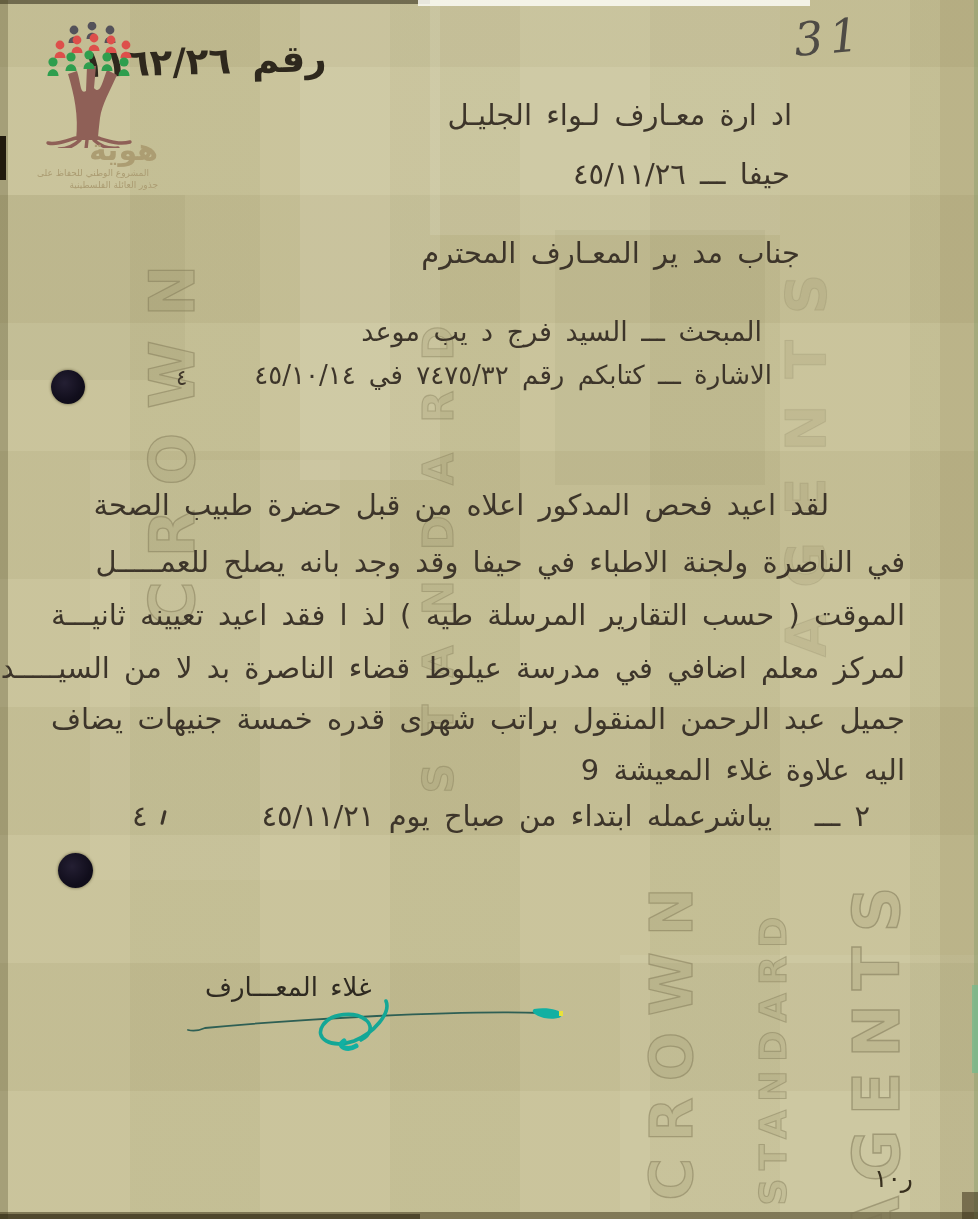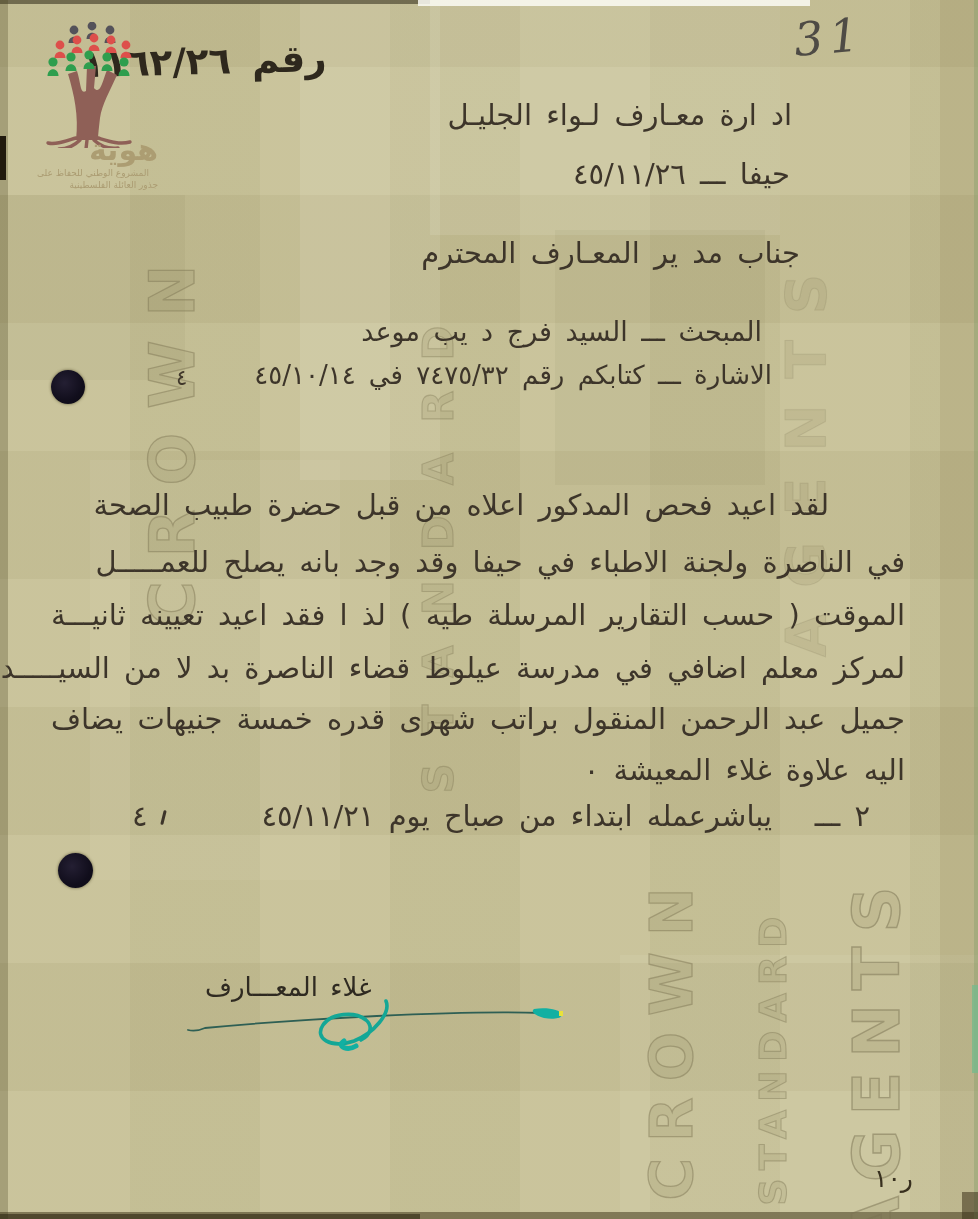--- a/index.html
+++ b/index.html
@@ -144,21 +144,21 @@
   <div class="abs ar hand" style="right:178px;top:236px;font-size:29px;">جناب مد ير المعـارف المحترم</div>
 
   <div class="abs ar hand" style="right:216px;top:316px;font-size:27px;">المبحث ـــ السيد فرج د يب موعد</div>
   <div class="abs ar hand" style="right:206px;top:360px;font-size:26px;">الاشارة ـــ كتابكم رقم ٧٤٧٥/٣٢ في ٤٥/١٠/١٤</div>
 
   <div class="abs ar hand" style="right:149px;top:488px;font-size:29px;">لقد اعيد فحص المدكور اعلاه من قبل حضرة طبيب الصحة</div>
   <div class="abs ar hand" style="right:73px;top:545px;font-size:29px;">في الناصرة ولجنة الاطباء في حيفا وقد وجد بانه يصلح للعمـــــل</div>
   <div class="abs ar hand" style="right:73px;top:598px;font-size:29px;">الموقت ( حسب التقارير المرسلة طيه ) لذ ا فقد اعيد تعيينه ثانيـــة</div>
   <div class="abs ar hand" style="right:73px;top:651px;font-size:29px;">لمركز معلم اضافي في مدرسة عيلوط قضاء الناصرة بد لا من السيـــــد</div>
   <div class="abs ar hand" style="right:73px;top:702px;font-size:29px;">جميل عبد الرحمن المنقول براتب شهرى قدره خمسة جنيهات يضاف</div>
-  <div class="abs ar hand" style="right:73px;top:753px;font-size:29px;">اليه علاوة غلاء المعيشة ٠</div>
+  <div class="abs ar hand" style="right:73px;top:753px;font-size:29px;">اليه علاوة غلاء المعيشة 9</div>
   <div class="abs ar hand" style="right:108px;top:799px;font-size:29px;">٢ ـــ&nbsp;&nbsp; يباشرعمله ابتداء من صباح يوم ٤٥/١١/٢١ &nbsp;&nbsp;&nbsp;&nbsp;&nbsp;&nbsp; ٤</div>
 
   <div class="abs ar" style="left:176px;top:366px;font-size:21px;color:#40372b;">٤</div>
   <div class="abs" style="left:162px;top:810px;width:3px;height:15px;background:#3d352a;transform:rotate(14deg);border-radius:2px;"></div>
 
   <div class="abs ar" style="left:205px;top:972px;font-size:26px;color:#2f2a21;word-spacing:4px;">غلاء المعـــارف</div>
   <svg class="abs" style="left:158px;top:995px;" width="430" height="58" viewBox="0 0 430 58">
 
     <path d="M30,35 Q38,37 47,33 C140,24 300,15 384,18" fill="none" stroke="#2e5f54" stroke-width="1.8" stroke-linecap="round"></path>
 

